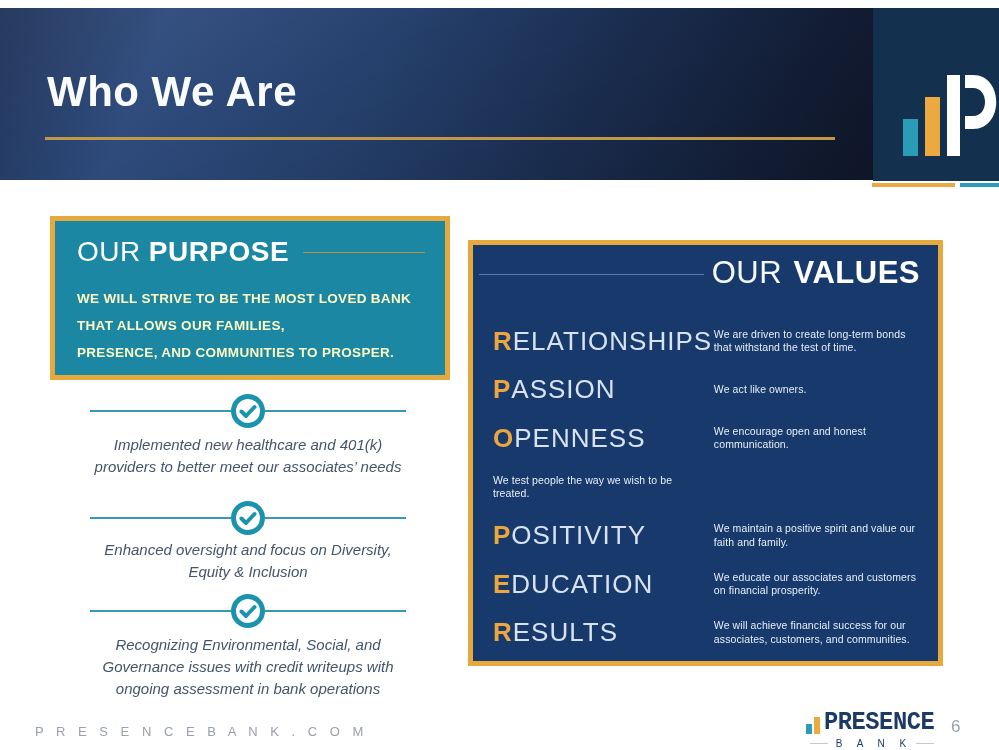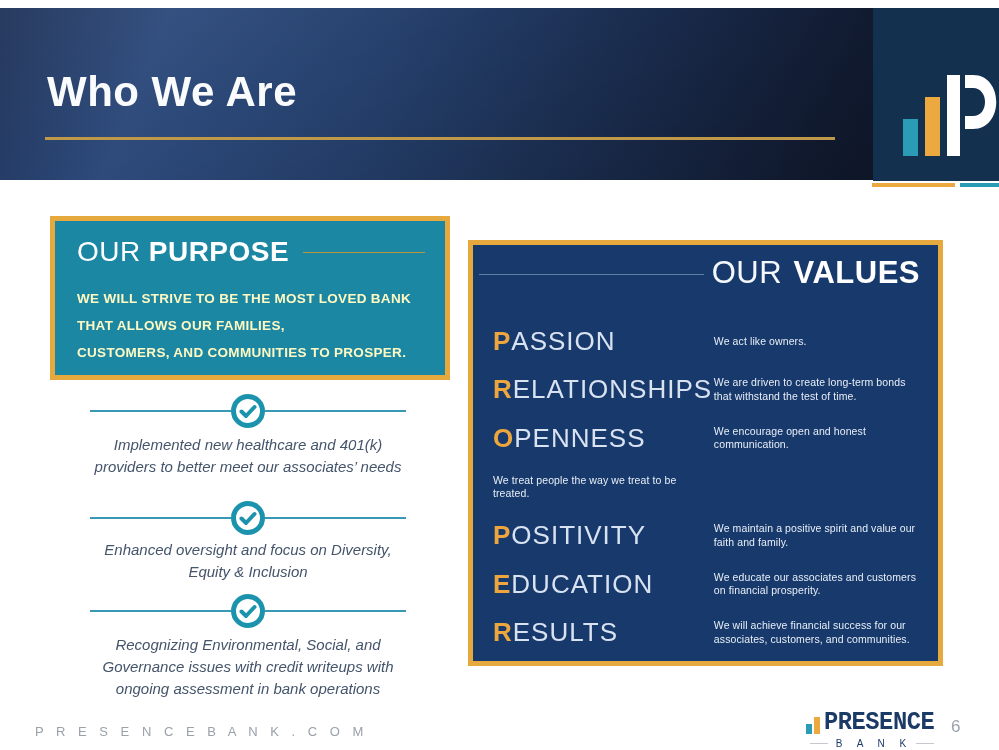--- a/index.html
+++ b/index.html
@@ -129,21 +129,21 @@
   <div class="purpose-box">
     <div class="purpose-inner">
       <div class="purpose-title-row">
         <span class="purpose-our">OUR</span>
         <span class="purpose-word">PURPOSE</span>
         <span class="purpose-title-line"></span>
       </div>
       <div class="purpose-body">
         <div>WE WILL STRIVE TO BE THE MOST LOVED BANK</div>
         <div>THAT ALLOWS OUR FAMILIES,</div>
-        <div>CUSTOMERS, AND COMMUNITIES TO PROSPER.</div>
+        <div>PRESENCE, AND COMMUNITIES TO PROSPER.</div>
       </div>
     </div>
   </div>
 
   <div class="check-divider" style="top:386px;">
     <span class="check-icon-wrap">
       <svg width="34" height="34" viewBox="0 0 34 34">
           <circle cx="17" cy="17" r="14.5" fill="#ffffff" stroke="#1b93ad" stroke-width="5"></circle>
           <path d="M10.5 17.5 l4.5 4.5 l8.5 -9" fill="none" stroke="#1b93ad" stroke-width="4" stroke-linecap="round" stroke-linejoin="round"></path>
         </svg>
@@ -173,36 +173,36 @@
 
   <div class="values-box">
     <div class="values-header-line"></div>
     <div class="values-title-row">
       <span class="values-our">OUR</span>
       <span class="values-word">VALUES</span>
     </div>
     <div class="values-rows">
 
       <div class="value-row">
+        <div class="value-term"><span class="value-initial">R</span><span class="value-rest">ELATIONSHIPS</span></div>
+        <div class="value-desc">We are driven to create long-term bonds that withstand the test of time.</div>
+      </div>
+
+      <div class="value-row">
         <div class="value-term"><span class="value-initial">P</span><span class="value-rest">ASSION</span></div>
         <div class="value-desc">We act like owners.</div>
       </div>
 
       <div class="value-row">
-        <div class="value-term"><span class="value-initial">R</span><span class="value-rest">ELATIONSHIPS</span></div>
-        <div class="value-desc">We are driven to create long-term bonds that withstand the test of time.</div>
-      </div>
-
-      <div class="value-row">
         <div class="value-term"><span class="value-initial">O</span><span class="value-rest">PENNESS</span></div>
         <div class="value-desc">We encourage open and honest communication.</div>
       </div>
 
       <div class="value-row">
-        <div class="value-desc">We treat people the way we treat to be treated.</div>
+        <div class="value-desc">We test people the way we wish to be treated.</div>
       </div>
 
       <div class="value-row">
         <div class="value-term"><span class="value-initial">P</span><span class="value-rest">OSITIVITY</span></div>
         <div class="value-desc">We maintain a positive spirit and value our faith and family.</div>
       </div>
 
       <div class="value-row">
         <div class="value-term"><span class="value-initial">E</span><span class="value-rest">DUCATION</span></div>
         <div class="value-desc">We educate our associates and customers on financial prosperity.</div>

